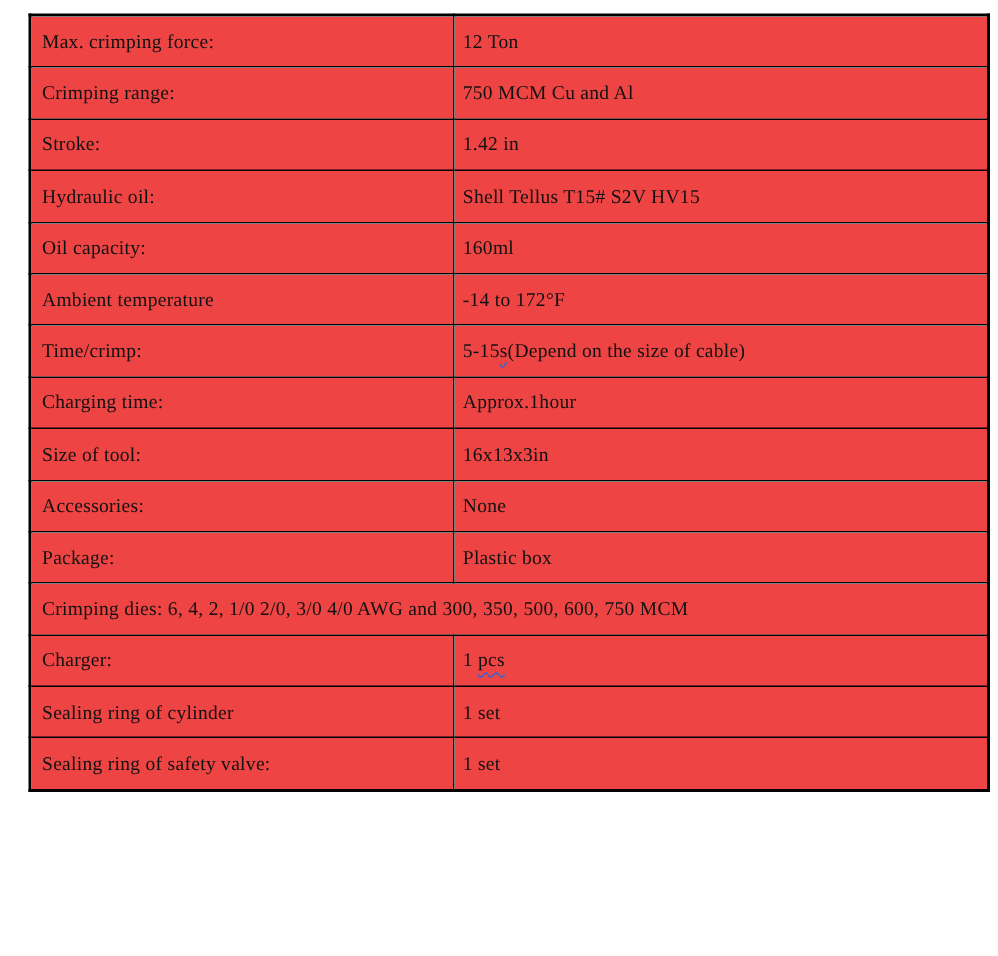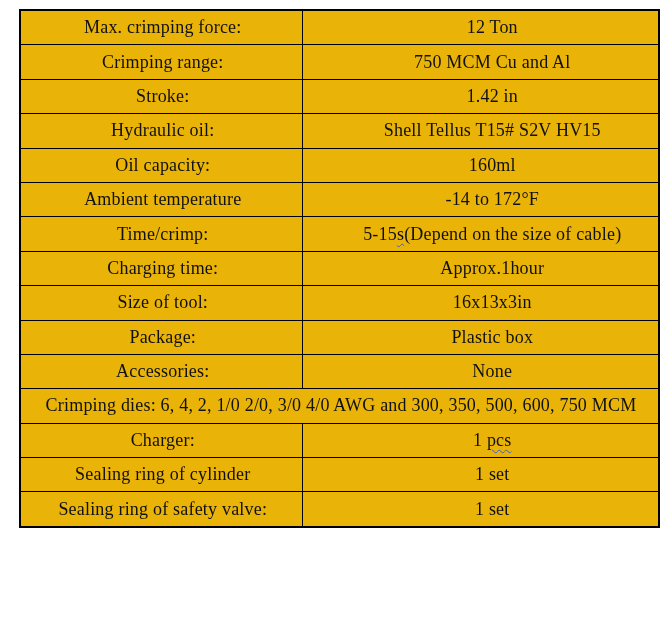--- a/index.html
+++ b/index.html
@@ -23,31 +23,30 @@
     border-collapse: collapse;
     table-layout: fixed;
     border: 2px solid var(--border-color, #000);
   }
   table.spec col.c1 { width: 282px; }
   table.spec col.c2 { width: 357px; }
   table.spec td {
     border: 1px solid var(--border-color, #000);
     height: 33.4px;
     padding: 0 4px 0 7px;
-    font-size: 18px;
+    font-size: 13px;
     letter-spacing: 0.2px;
     color: var(--text-color, #111);
     vertical-align: middle;
     white-space: nowrap;
     overflow: hidden;
-    background: #eab308;
-    text-align: center;
+    background: #ef4444;
   }
   table.spec td[data-name="spec-value"] {
-    padding-left: 28px;
+    padding-left: 6px;
   }
   table.spec td[data-name="spec-full-row"] {
     padding-left: 7px;
   }
   .wavy {
     text-decoration-line: underline;
     text-decoration-style: wavy;
     text-decoration-color: var(--squiggle-color, #3a64c8);
     text-decoration-thickness: 1px;
     text-underline-offset: 3px;
@@ -93,26 +92,26 @@
         </tr>
         <tr data-name="table-row">
           <td data-name="spec-label">Charging time:</td>
           <td data-name="spec-value"><span data-name="value-text">Approx.1hour</span></td>
         </tr>
         <tr data-name="table-row">
           <td data-name="spec-label">Size of tool:</td>
           <td data-name="spec-value"><span data-name="value-text">16x13x3in</span></td>
         </tr>
         <tr data-name="table-row">
+          <td data-name="spec-label">Accessories:</td>
+          <td data-name="spec-value"><span data-name="value-text">None</span></td>
+        </tr>
+        <tr data-name="table-row">
           <td data-name="spec-label">Package:</td>
           <td data-name="spec-value"><span data-name="value-text">Plastic box</span></td>
-        </tr>
-        <tr data-name="table-row">
-          <td data-name="spec-label">Accessories:</td>
-          <td data-name="spec-value"><span data-name="value-text">None</span></td>
         </tr>
         <tr data-name="table-row">
           <td colspan="2" data-name="spec-full-row">Crimping dies: 6, 4, 2, 1/0 2/0, 3/0 4/0 AWG and 300, 350, 500, 600, 750 MCM</td>
         </tr>
         <tr data-name="table-row">
           <td data-name="spec-label">Charger:</td>
           <td data-name="spec-value"><span data-name="value-text">1 </span><span data-name="spellcheck-underlined-text" class="wavy">pcs</span></td>
         </tr>
         <tr data-name="table-row">
           <td data-name="spec-label">Sealing ring of cylinder</td>

